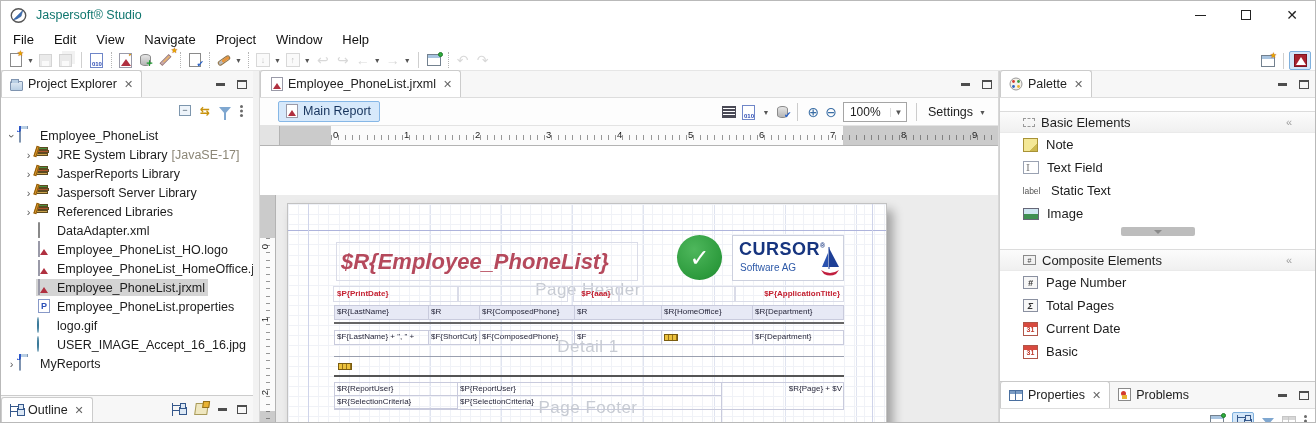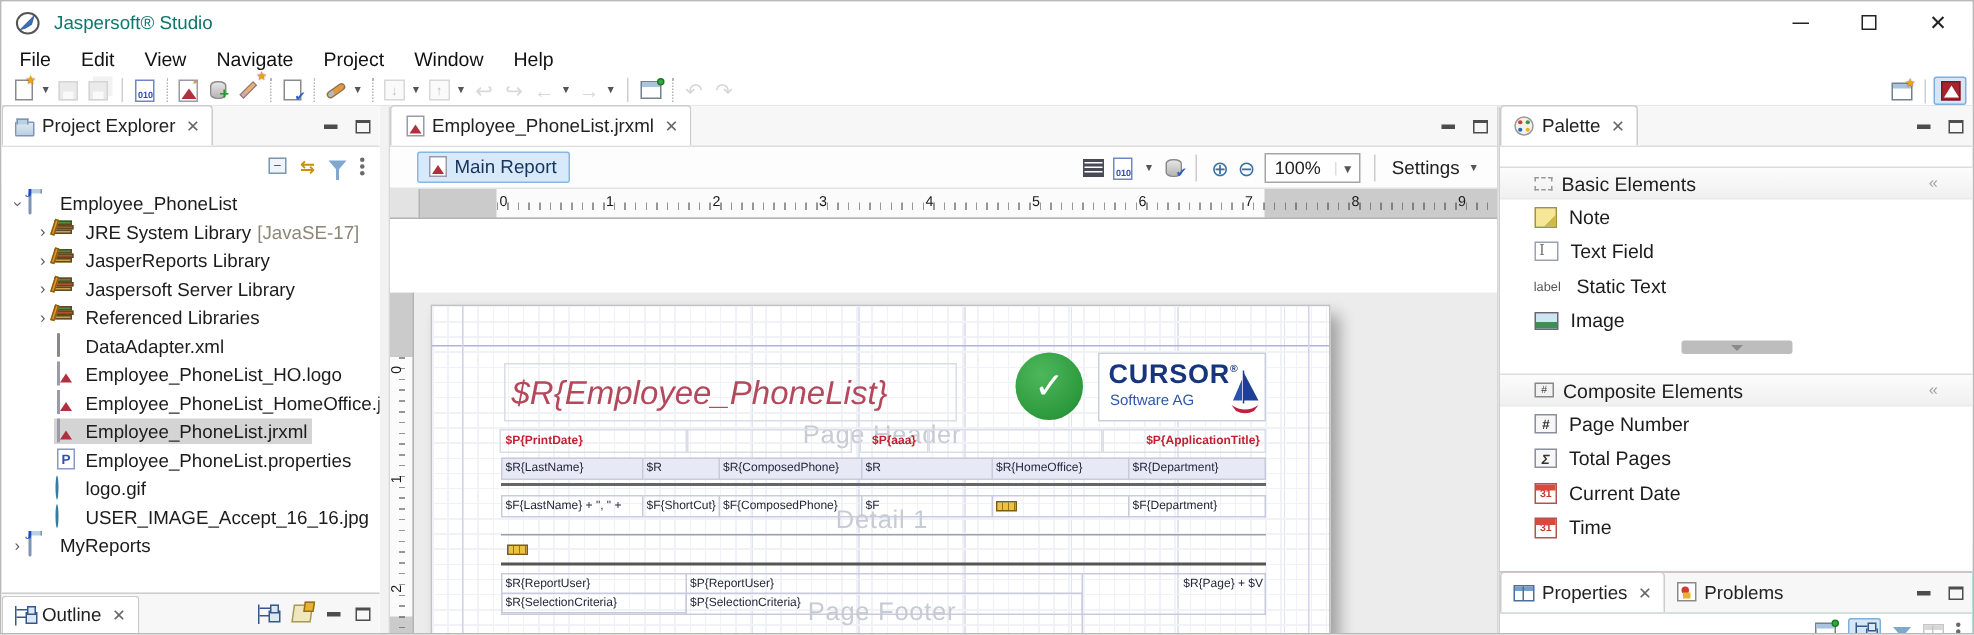--- a/index.html
+++ b/index.html
@@ -135,21 +135,21 @@
 
 .page { position:absolute; left:27px; top:8px; width:600px; height:234px; background:#fff; border:1px solid #c2c2c2; box-shadow:6px 7px 10px rgba(0,0,0,.33);
   background-image:
     repeating-linear-gradient(to right, #f0f2f7 0 1px, transparent 1px 10.1px),
     repeating-linear-gradient(to bottom, #f0f2f7 0 1px, transparent 1px 10.1px),
     repeating-linear-gradient(to right, #e0e4f0 0 1px, transparent 1px 71px);
 }
 .guide-h { position:absolute; left:0; right:0; height:1px; background:#aeb4dc; }
 .guide-v { position:absolute; top:0; bottom:0; width:1px; background:#cfd4ea; }
 .rtitle-box { position:absolute; left:48px; top:38px; width:302px; height:39px; border:1px solid #dadce8; }
-.rtitle { font-style:italic; font-size:22px; color:#b5495c; line-height:38px; padding-left:4px; white-space:nowrap; }
+.rtitle { font-style:italic; font-size:22px; color:#b5495c; line-height:38px; padding-left:4px; white-space:nowrap;font-weight:bold; }
 .accept { position:absolute; left:389px; top:31px; width:45px; height:45px; border-radius:50%; background:radial-gradient(circle at 38% 32%, #4eb75c, #2c9a3c 70%, #1f7e2e); display:flex; align-items:center; justify-content:center; color:#fff; font-size:24px; font-weight:bold; }
 .logo-box { position:absolute; left:444px; top:31px; width:112px; height:46px; background:#fff; border:1px solid #ccd0de; }
 .logo-name { position:absolute; left:6px; top:3px; font-size:18px; font-weight:bold; color:#17357f; letter-spacing:.5px; }
 .logo-reg { font-size:7px; vertical-align:super; }
 .logo-sub { position:absolute; left:7px; top:26px; font-size:10px; color:#2d59a8; }
 .boat { position:absolute; right:2px; bottom:3px; }
 .wm { position:absolute; left:0; width:600px; text-align:center; font-size:17px; color:#c7cbd3; letter-spacing:.5px; }
 .pbox { position:absolute; top:82px; height:16px; border:1px solid #dadce8; font-size:8px; font-weight:bold; color:#c41f30; line-height:14px; padding:0 3px; white-space:nowrap; overflow:hidden; }
 .band { position:absolute; left:46px; width:510px; display:flex; }
 .cell { height:100%; border:1px solid #c9cbdd; border-left:none; font-size:8px; color:#26263a; line-height:12px; padding-left:2px; white-space:nowrap; overflow:hidden; position:relative; }
@@ -615,21 +615,21 @@
         <div class="pal-item">
           <span class="p-sq">Σ</span>
           <span>Total Pages</span>
         </div>
         <div class="pal-item">
           <span class="p-cal">31</span>
           <span>Current Date</span>
         </div>
         <div class="pal-item">
           <span class="p-cal">31</span>
-          <span>Time</span>
+          <span>Basic</span>
         </div>
       </div>
 
       <div class="props-panel">
         <div class="tabrow">
           <div class="tab">
             <span class="ico-table"></span>
             <span>Properties</span>
             <span class="tab-close">✕</span>
           </div>

